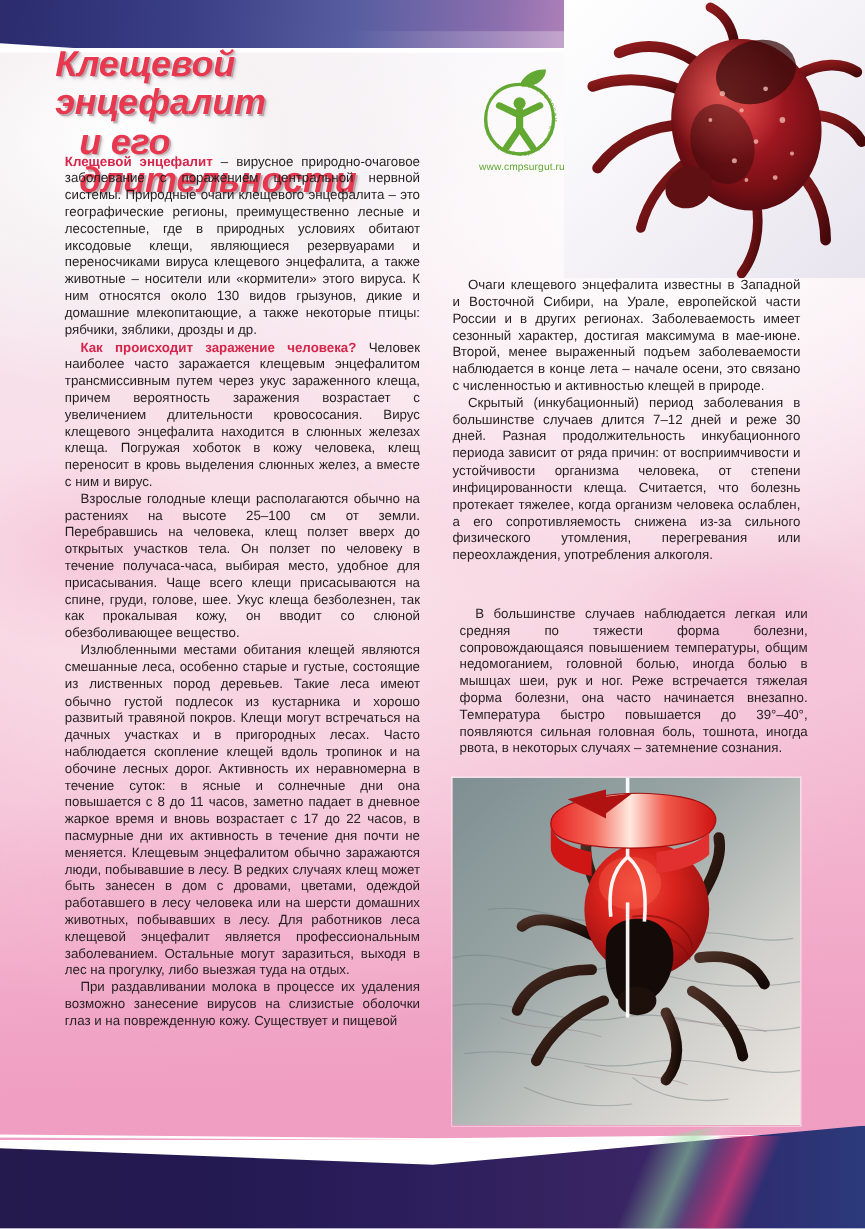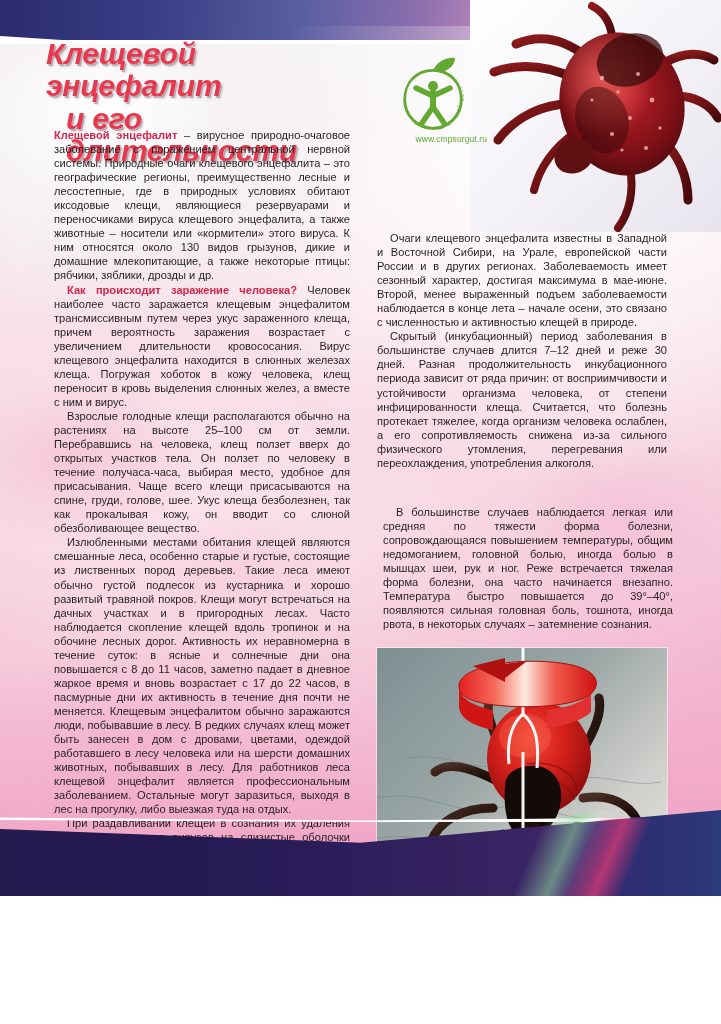--- a/index.html
+++ b/index.html
@@ -1,21 +1,21 @@
 <!DOCTYPE html>
 <html><head>
 <meta charset="utf-8">
 <style>
   html,body{margin:0;padding:0;}
   body{
     width:721px;height:1024px;overflow:hidden;
     font-family:"Liberation Sans","DejaVu Sans",sans-serif;
     background:#ffffff;
   }
-  .page{position:relative;width:721px;height:896px;overflow:hidden;}
+  .page{position:relative;width:721px;height:1024px;overflow:hidden;}
 
   
   .bg-top-band{
     position:absolute;left:0;top:0;width:721px;height:40px;
     background:linear-gradient(95deg,#2b2b6e 0%,#3a3f86 22%,#5a5fa2 42%,#8d6fae 58%,#c98fc0 72%,#e7b6d6 86%,#f2d4e6 100%);
   }
   .bg-top-band:before{
     content:"";position:absolute;left:0;bottom:0;width:100%;height:14px;
     background:linear-gradient(100deg,rgba(255,255,255,0) 40%,rgba(255,255,255,.35) 70%,rgba(255,255,255,.05) 100%);
   }
@@ -77,21 +77,21 @@
     paint-order:stroke fill;
     text-shadow:
       1.5px 1.5px 0 rgba(120,90,100,.38),
       2.5px 2.5px 2px rgba(120,90,100,.22);
   }
   .title .l2{display:block;padding-left:20px;}
 
   
   .logo{position:absolute;left:385px;top:22px;width:96px;height:96px;}
   .logo-url{
-    position:absolute;left:-2px;top:78px;width:104px;text-align:right;
+    position:absolute;left:-2px;top:78px;width:104px;text-align:center;
     font-size:8.5px;color:#5fa832;letter-spacing:.1px;
   }
 
   
   .photo-tick-top{
     position:absolute;left:470px;top:0px;width:251px;height:232px;
     overflow:hidden;
   }
   .photo-tick-bottom{
     position:absolute;left:377px;top:648px;width:290px;height:290px;
@@ -227,21 +227,21 @@
       </svg>
       <div class="logo-url">www.cmpsurgut.ru</div>
     </div>
   </div>
 
   <div class="col col-left">
     <p class="noind"><span class="lead">Клещевой энцефалит</span><span> – вирусное природно-очаговое заболевание с поражением центральной нервной системы. Природные очаги клещевого энцефалита – это географические регионы, преимущественно лесные и лесостепные, где в природных условиях обитают иксодовые клещи, являющиеся резервуарами и переносчиками вируса клещевого энцефалита, а также животные – носители или «кормители» этого вируса. К ним относятся около 130 видов грызунов, дикие и домашние млекопитающие, а также некоторые птицы: рябчики, зяблики, дрозды и др.</span></p>
     <p><span class="qhead">Как происходит заражение человека?</span><span> Человек наиболее часто заражается клещевым энцефалитом трансмиссивным путем через укус зараженного клеща, причем вероятность заражения возрастает с увеличением длительности кровососания. Вирус клещевого энцефалита находится в слюнных железах клеща. Погружая хоботок в кожу человека, клещ переносит в кровь выделения слюнных желез, а вместе с ним и вирус.</span></p>
     <p>Взрослые голодные клещи располагаются обычно на растениях на высоте 25–100 см от земли. Перебравшись на человека, клещ ползет вверх до открытых участков тела. Он ползет по человеку в течение получаса-часа, выбирая место, удобное для присасывания. Чаще всего клещи присасываются на спине, груди, голове, шее. Укус клеща безболезнен, так как прокалывая кожу, он вводит со слюной обезболивающее вещество.</p>
     <p>Излюбленными местами обитания клещей являются смешанные леса, особенно старые и густые, состоящие из лиственных пород деревьев. Такие леса имеют обычно густой подлесок из кустарника и хорошо развитый травяной покров. Клещи могут встречаться на дачных участках и в пригородных лесах. Часто наблюдается скопление клещей вдоль тропинок и на обочине лесных дорог. Активность их неравномерна в течение суток: в ясные и солнечные дни она повышается с 8 до 11 часов, заметно падает в дневное жаркое время и вновь возрастает с 17 до 22 часов, в пасмурные дни их активность в течение дня почти не меняется. Клещевым энцефалитом обычно заражаются люди, побывавшие в лесу. В редких случаях клещ может быть занесен в дом с дровами, цветами, одеждой работавшего в лесу человека или на шерсти домашних животных, побывавших в лесу. Для работников леса клещевой энцефалит является профессиональным заболеванием. Остальные могут заразиться, выходя в лес на прогулку, либо выезжая туда на отдых.</p>
-    <p>При раздавливании клещей в сознания их удаления возможно занесение вирусов на слизистые оболочки глаз и на поврежденную кожу. Существует и пищевой</p>
+    <p>При раздавливании молока в процессе их удаления возможно занесение вирусов на слизистые оболочки глаз и на поврежденную кожу. Существует и пищевой</p>
   </div>
 
 
   <div class="col col-right-wide">
     <p>Очаги клещевого энцефалита известны в Западной и Восточной Сибири, на Урале, европейской части России и в других регионах. Заболеваемость имеет сезонный характер, достигая максимума в мае-июне. Второй, менее выраженный подъем заболеваемости наблюдается в конце лета – начале осени, это связано с численностью и активностью клещей в природе.</p>
     <p>Скрытый (инкубационный) период заболевания в большинстве случаев длится 7–12 дней и реже 30 дней. Разная продолжительность инкубационного периода зависит от ряда причин: от восприимчивости и устойчивости организма человека, от степени инфицированности клеща. Считается, что болезнь протекает тяжелее, когда организм человека ослаблен, а его сопротивляемость снижена из-за сильного физического утомления, перегревания или переохлаждения, употребления алкоголя.</p>
   </div>
 
   <div class="col col-right-wide2">
     <p>В большинстве случаев наблюдается легкая или средняя по тяжести форма болезни, сопровождающаяся повышением температуры, общим недомоганием, головной болью, иногда болью в мышцах шеи, рук и ног. Реже встречается тяжелая форма болезни, она часто начинается внезапно. Температура быстро повышается до 39°–40°, появляются сильная головная боль, тошнота, иногда рвота, в некоторых случаях – затемнение сознания.</p>

